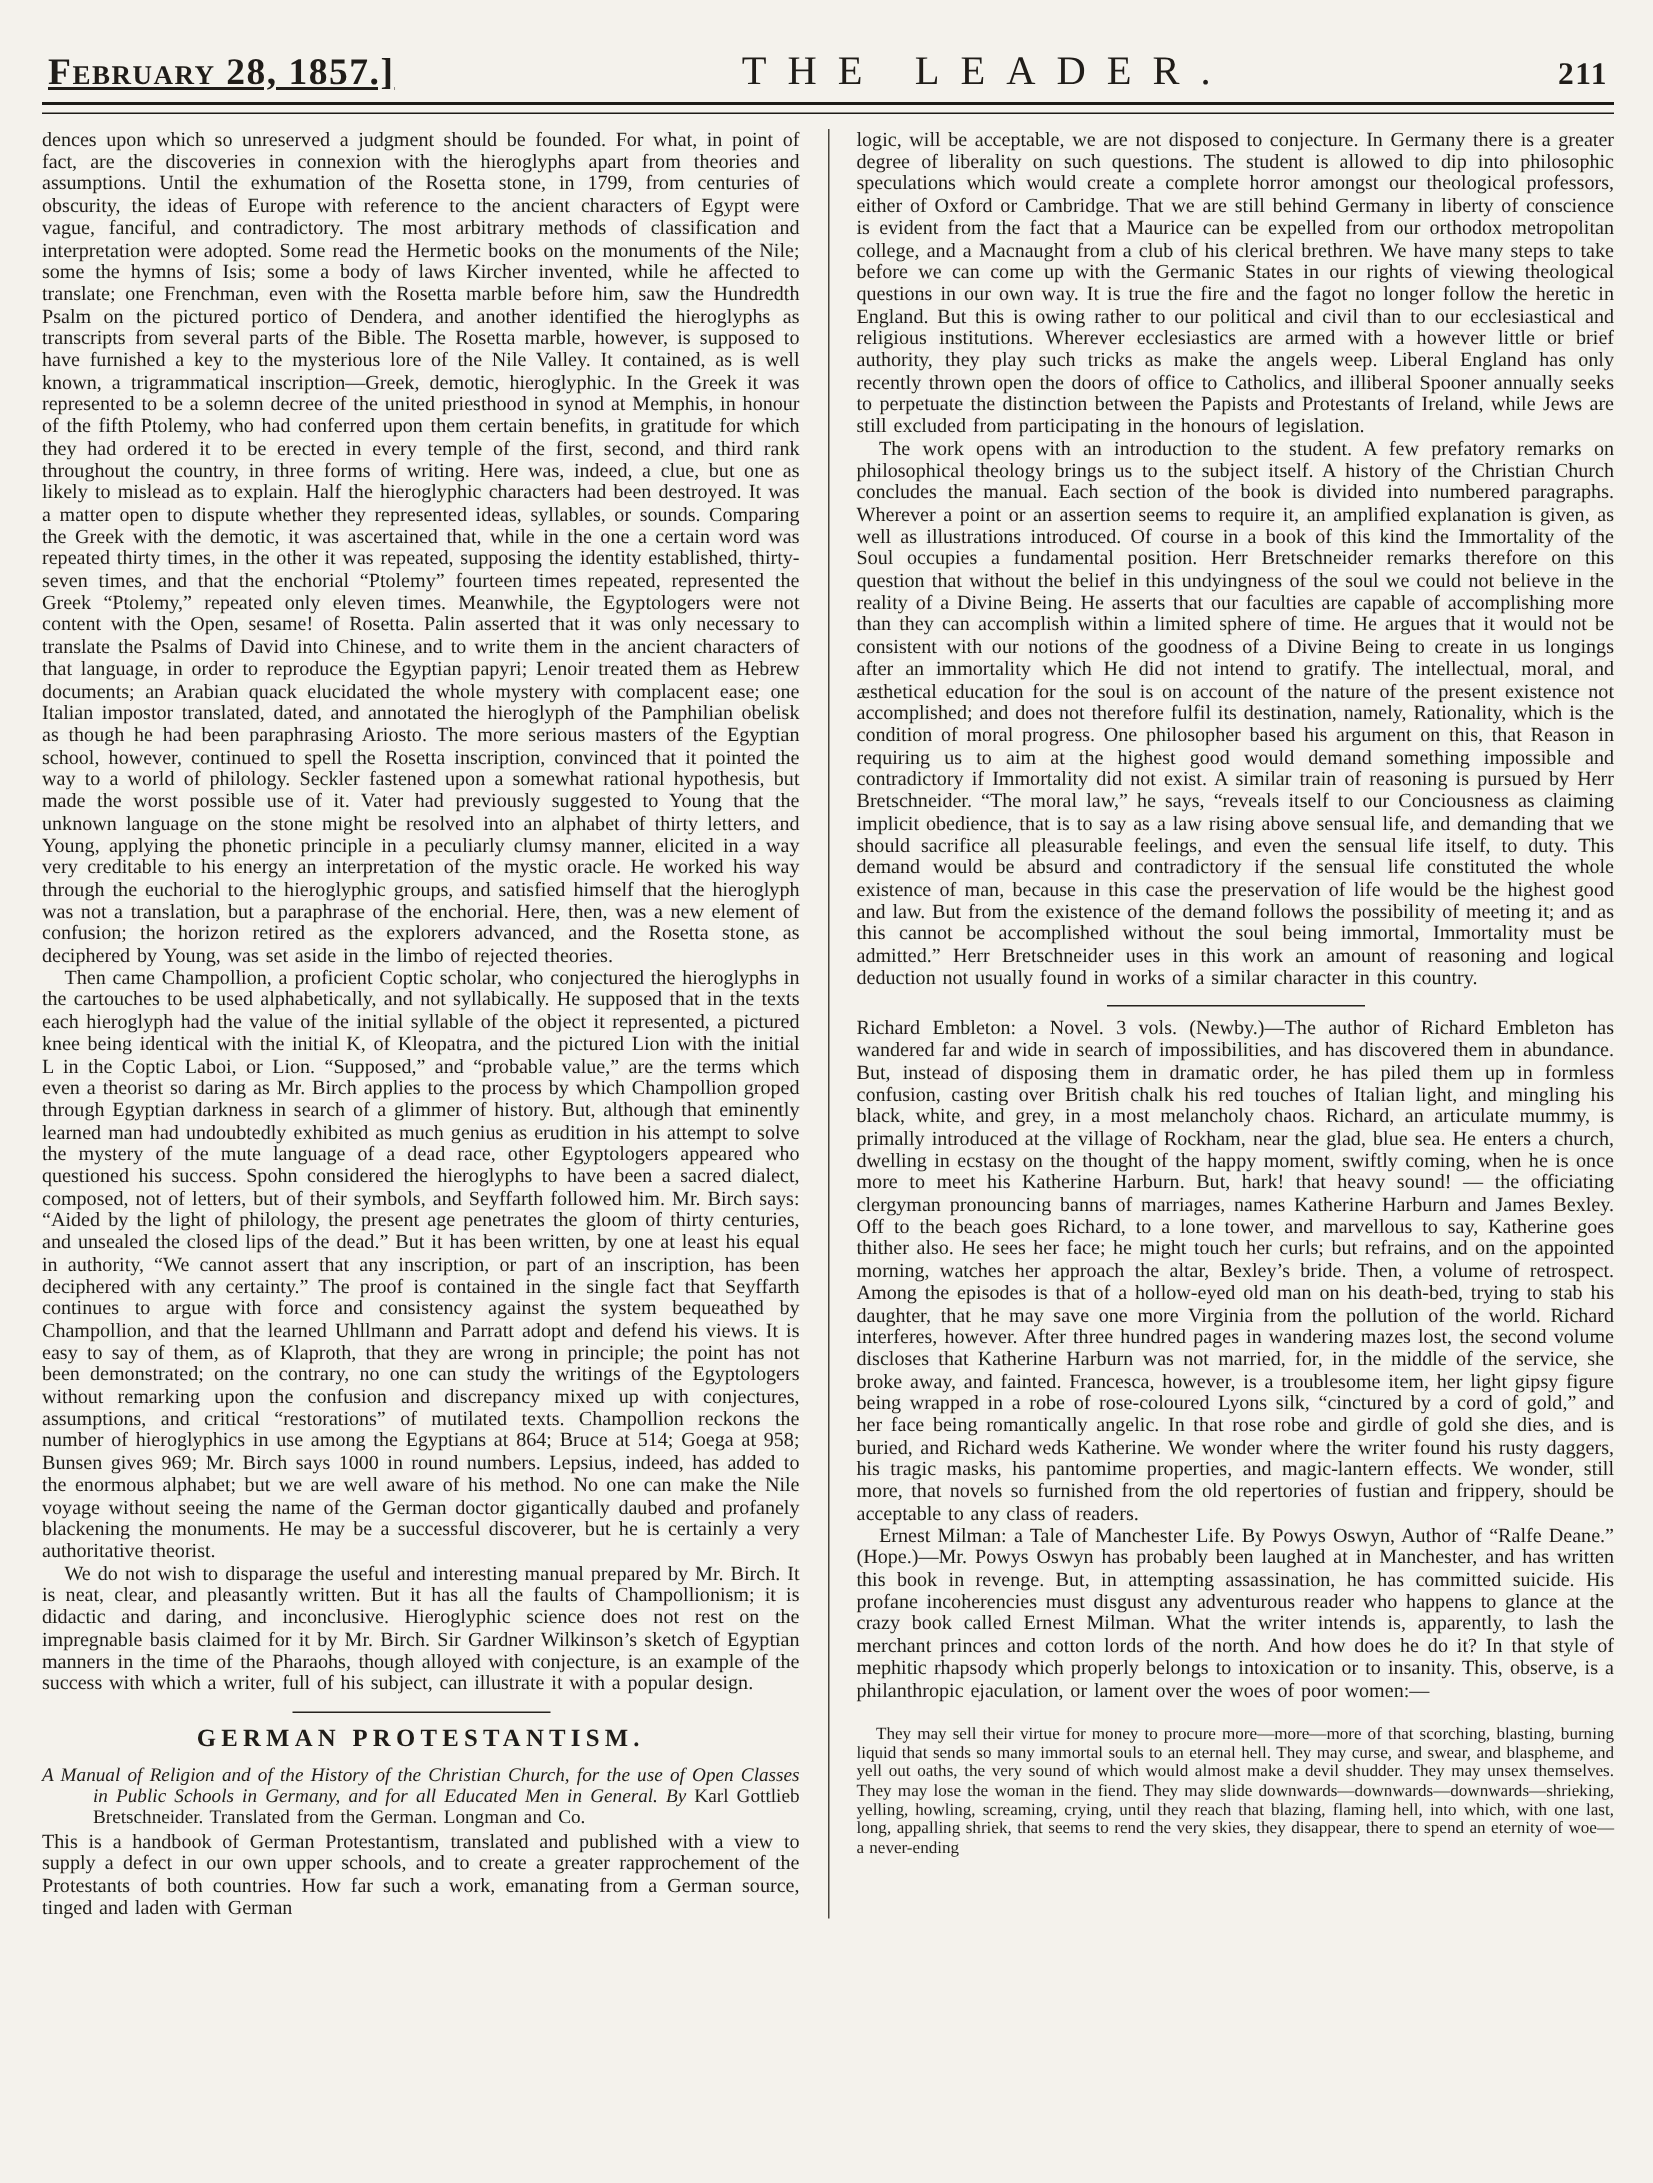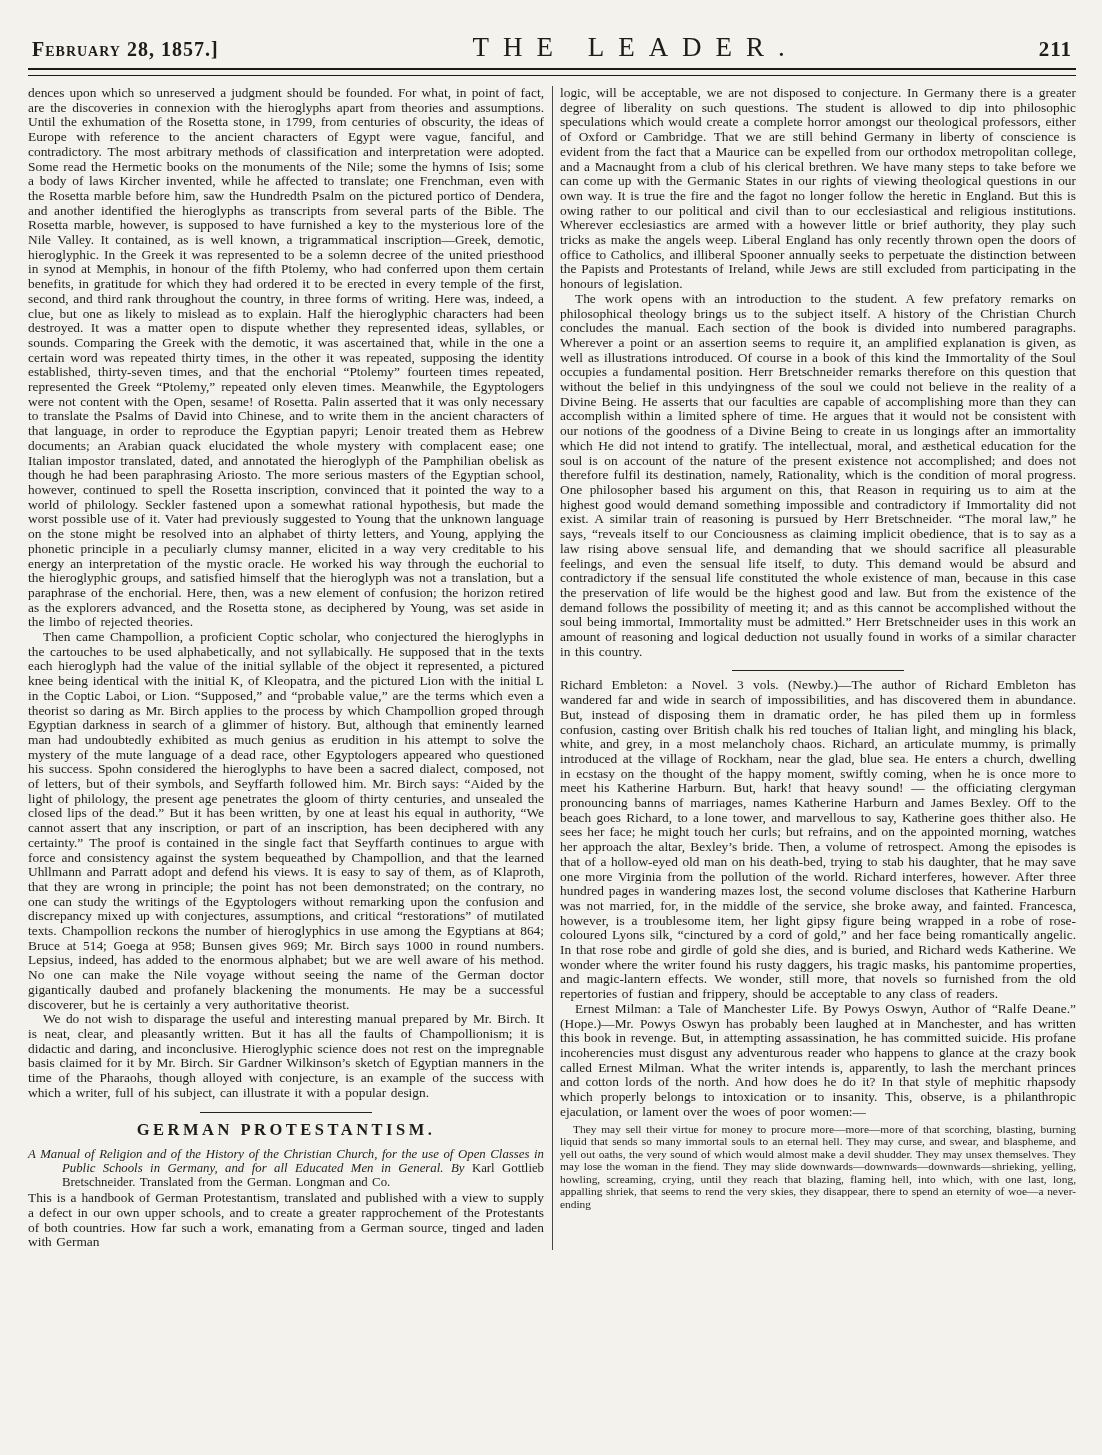--- a/index.html
+++ b/index.html
@@ -15,38 +15,39 @@
     width: 1102px; height: 1455px;
     padding: 26px 26px 0 28px;
   }
   
   .masthead-row {
     display: flex; align-items: baseline; justify-content: space-between;
     padding: 6px 4px 2px 4px;
   }
   .issue-date {
     font-variant: small-caps;
-    font-size: 20px; letter-spacing: 1px; white-space: nowrap;
+    font-size: 25px; letter-spacing: 1px; white-space: nowrap;
     font-weight: 600;
+    text-decoration: underline;
   }
   .masthead {
     margin: 0;
     font-size: 27px; font-weight: 400;
     letter-spacing: 14px; text-indent: 14px;
     white-space: nowrap;
   }
   .page-num { font-size: 21px; font-weight: 700; letter-spacing: 1px; }
   .double-rule {
     height: 5px;
     border-top: 2.6px solid #1c1a16;
     border-bottom: 1.4px solid #1c1a16;
     margin: 3px 0 10px 0;
   }
   
-  .columns { display: flex; align-items: stretch; }
+  .columns { display: flex; align-items: stretch; gap: 11px; }
   .col { width: 516px; text-align: justify; }
   .col-rule {
     width: 0; border-left: 1px solid #4a463f;
     margin: 0 7px 0 8px;
   }
   p {
     margin: 0;
     font-size: 13.4px;
     line-height: 14.7px;
     word-spacing: 1.2px;
@@ -69,21 +70,21 @@
     padding-left: 34px; text-indent: -34px;
     margin-bottom: 2px;
   }
   .citation-roman { font-style: normal; }
   .review-title { }
   p.quote {
     font-size: 11.4px;
     line-height: 12.6px;
     word-spacing: 0.6px;
     text-indent: 13px;
-    margin-top: 3px;
+    margin-top: 16px;
   }
 </style>
 </head>
 <body>
 
 <div class="page">
 
   <header class="masthead-row">
     <span class="issue-date">February 28, 1857.]</span>
     <h1 class="masthead">THE LEADER.</h1>

